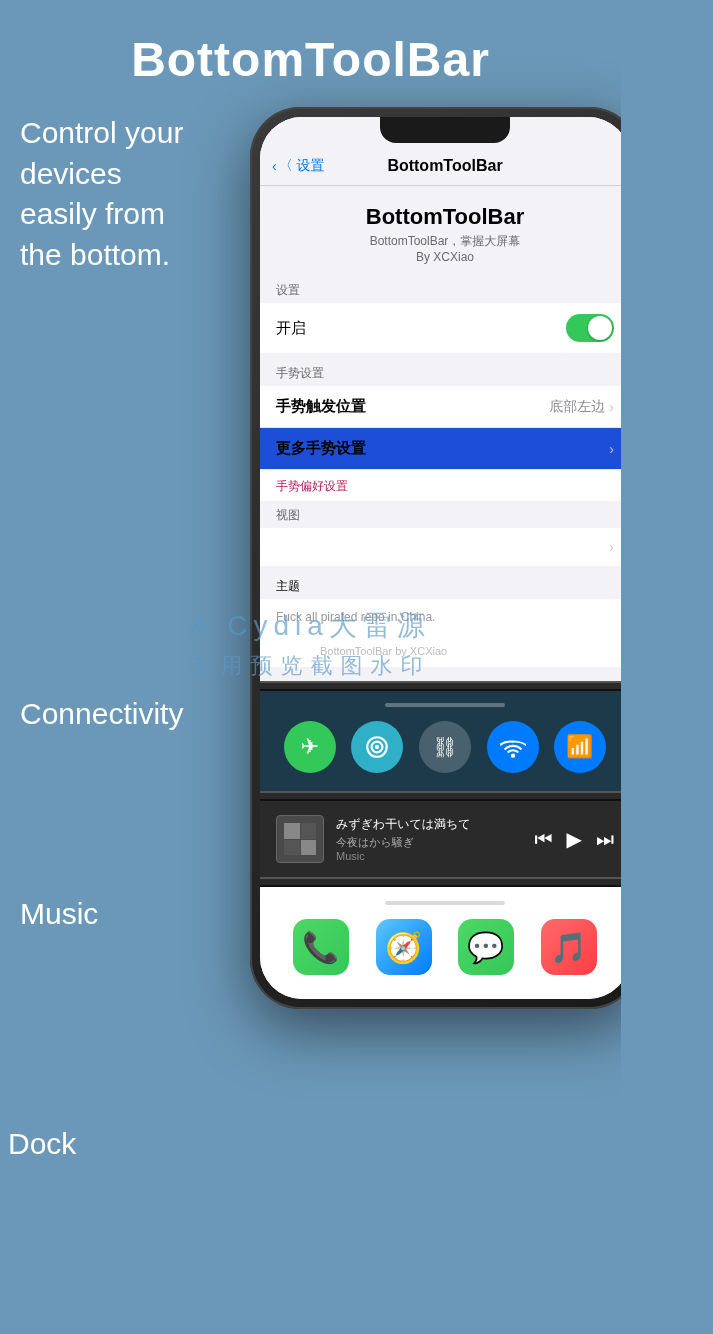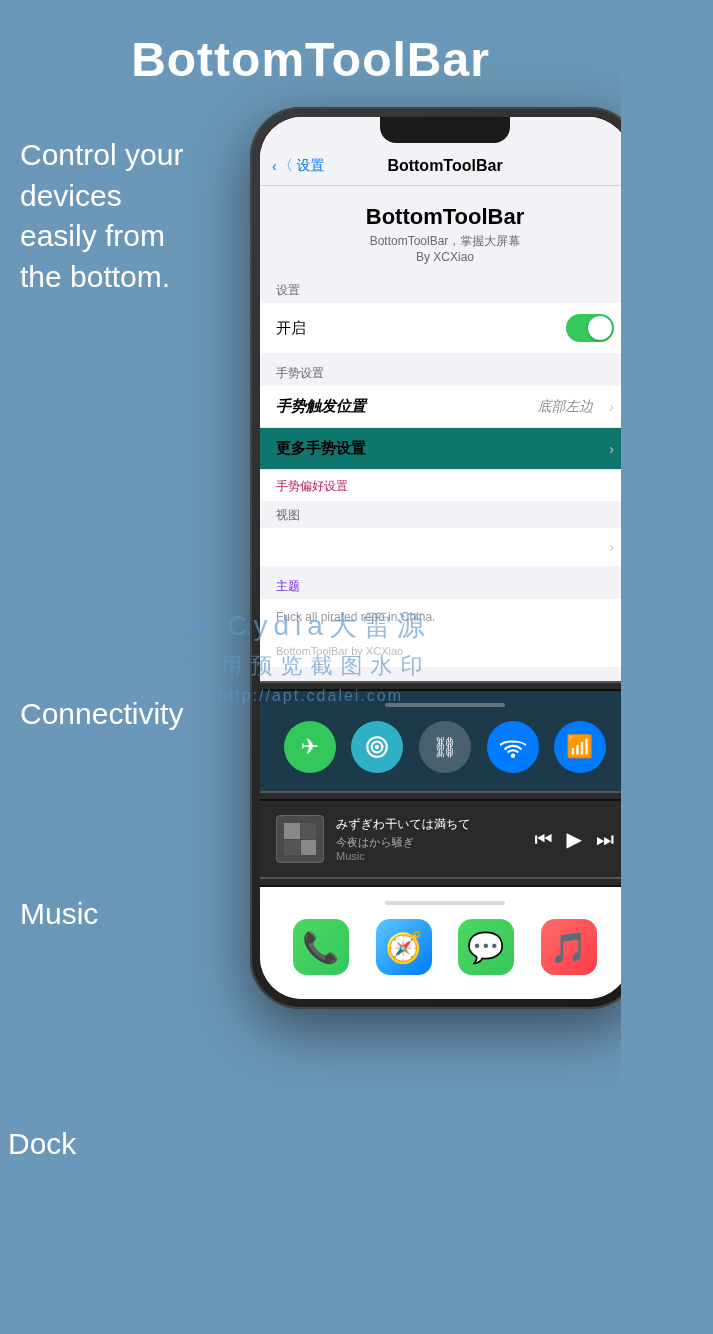--- a/index.html
+++ b/index.html
@@ -30,21 +30,21 @@
 <body>
 
 <div style="position:relative; width:621px; min-height:1334px; background:#6b98b8; overflow:hidden;">
 
   <div class="header">
     <div class="header-title">BottomToolBar</div>
   </div>
 
   <div style="position:relative; padding-bottom:60px;">
 
-    <div style="position:absolute; left:20px; top:28px; color:#fff; font-size:30px; line-height:1.35; z-index:5;">
+    <div style="position:absolute; left:20px; top:6px; color:#fff; font-size:30px; line-height:1.35; z-index:5;">
       <div>Control your</div>
       <div>devices</div>
       <div>easily from</div>
       <div>the bottom.</div>
     </div>
 
     <div style="position:absolute; left:20px; top:590px; color:#fff; font-size:30px; z-index:5;">Connectivity</div>
 
     <div style="position:absolute; left:20px; top:790px; color:#fff; font-size:30px; z-index:5;">Music</div>
 
@@ -79,50 +79,50 @@
               <div style="display:flex;align-items:center;justify-content:space-between;padding:11px 16px;background:#fff;gap:30px;">
                 <span style="font-size:15px;color:#000;">开启</span>
                 <div style="width:48px;height:28px;background:#34c759;border-radius:14px;position:relative;flex-shrink:0;">
                   <div style="position:absolute;width:24px;height:24px;background:white;border-radius:50%;top:2px;right:2px;box-shadow:0 1px 3px rgba(0,0,0,0.3);"></div>
                 </div>
               </div>
             </div>
 
             <div style="font-size:12px;color:#6b6b6b;padding:4px 16px;">手势设置</div>
             <div style="background:#fff;margin-bottom:2px;">
-              <div style="display:flex;align-items:center;justify-content:space-between;padding:11px 16px;background:#fff;border-bottom:1px solid #e5e5ea;font-style:italic;">
+              <div style="display:flex;align-items:center;justify-content:space-between;padding:11px 16px;background:#fff;border-bottom:1px solid #e5e5ea;">
                 <span style="font-size:15px;color:#000;font-weight:600;">手势触发位置</span>
-                <div style="display:flex;align-items:center;gap:16px;">
+                <div style="display:flex;align-items:center;gap:4px;">
                   <span style="font-size:14px;color:#8e8e93;">底部左边</span>
                   <span style="color:#c7c7cc;font-size:14px;">›</span>
                 </div>
               </div>
-              <div style="display:flex;align-items:center;justify-content:space-between;padding:11px 16px;background:#0f766e;border-bottom:1px solid #e5e5ea;">
+              <div style="display:flex;align-items:center;justify-content:space-between;padding:11px 16px;background:#1d4ed8;border-bottom:1px solid #e5e5ea;">
                 <span style="font-size:15px;color:#000;font-weight:600;">更多手势设置</span>
                 <span style="color:#c7c7cc;font-size:14px;">›</span>
               </div>
               <div style="padding:6px 16px;background:#fff;">
                 <span style="font-size:12px;color:#be185d;">手势偏好设置</span>
               </div>
             </div>
 
             <div style="font-size:12px;color:#6b6b6b;padding:4px 16px;">视图</div>
             <div style="background:#fff;margin-bottom:8px;">
               <div style="display:flex;align-items:center;justify-content:space-between;padding:11px 16px;background:#fff;">
                 <span style="font-size:15px;color:#000;"></span>
                 <span style="color:#c7c7cc;font-size:14px;">›</span>
               </div>
             </div>
 
-            <div style="font-size:12px;color:#6d28d9;padding:4px 16px;">主题</div>
+            <div style="font-size:12px;color:#000000;padding:4px 16px;">主题</div>
             <div style="background:#fff;margin-bottom:4px;">
               <div style="display:flex;align-items:center;padding:11px 16px;background:#fff;">
                 <span style="font-size:12px;color:#999;">Fuck all pirated repo in China.</span>
               </div>
-              <div style="padding:6px 16px 8px;background:#fff;">
+              <div style="padding:6px 16px 8px;background:#fff;margin-left:44px;">
                 <span style="font-size:11px;color:#bbb;">BottomToolBar by XCXiao</span>
               </div>
             </div>
 
             <div style="height:10px;background:#f2f2f7;"></div>
 
           </div>
 
           <div style="height:10px;background:#2a2a2a;border-top:2px solid #555;border-bottom:2px solid #111;"></div>
 
@@ -182,18 +182,17 @@
             </div>
           </div>
 
         </div>
       </div>
     </div>
 
     <div style="position:absolute;top:500px;left:50%;transform:translateX(-50%);text-align:center;pointer-events:none;z-index:200;width:420px;">
       <div style="font-size:28px;color:rgba(90,150,200,0.65);font-weight:400;letter-spacing:6px;">A Cydia大雷源</div>
       <div style="font-size:22px;color:rgba(90,150,200,0.65);letter-spacing:8px;margin-top:6px;">专用预览截图水印</div>
-      <div style="font-size:16px;color:rgba(90,150,200,0.65);margin-top:6px;letter-spacing:2px;">http://apt.cdalei.com</div>
     </div>
 
   </div>
 
 </div>
 
 </body></html>

